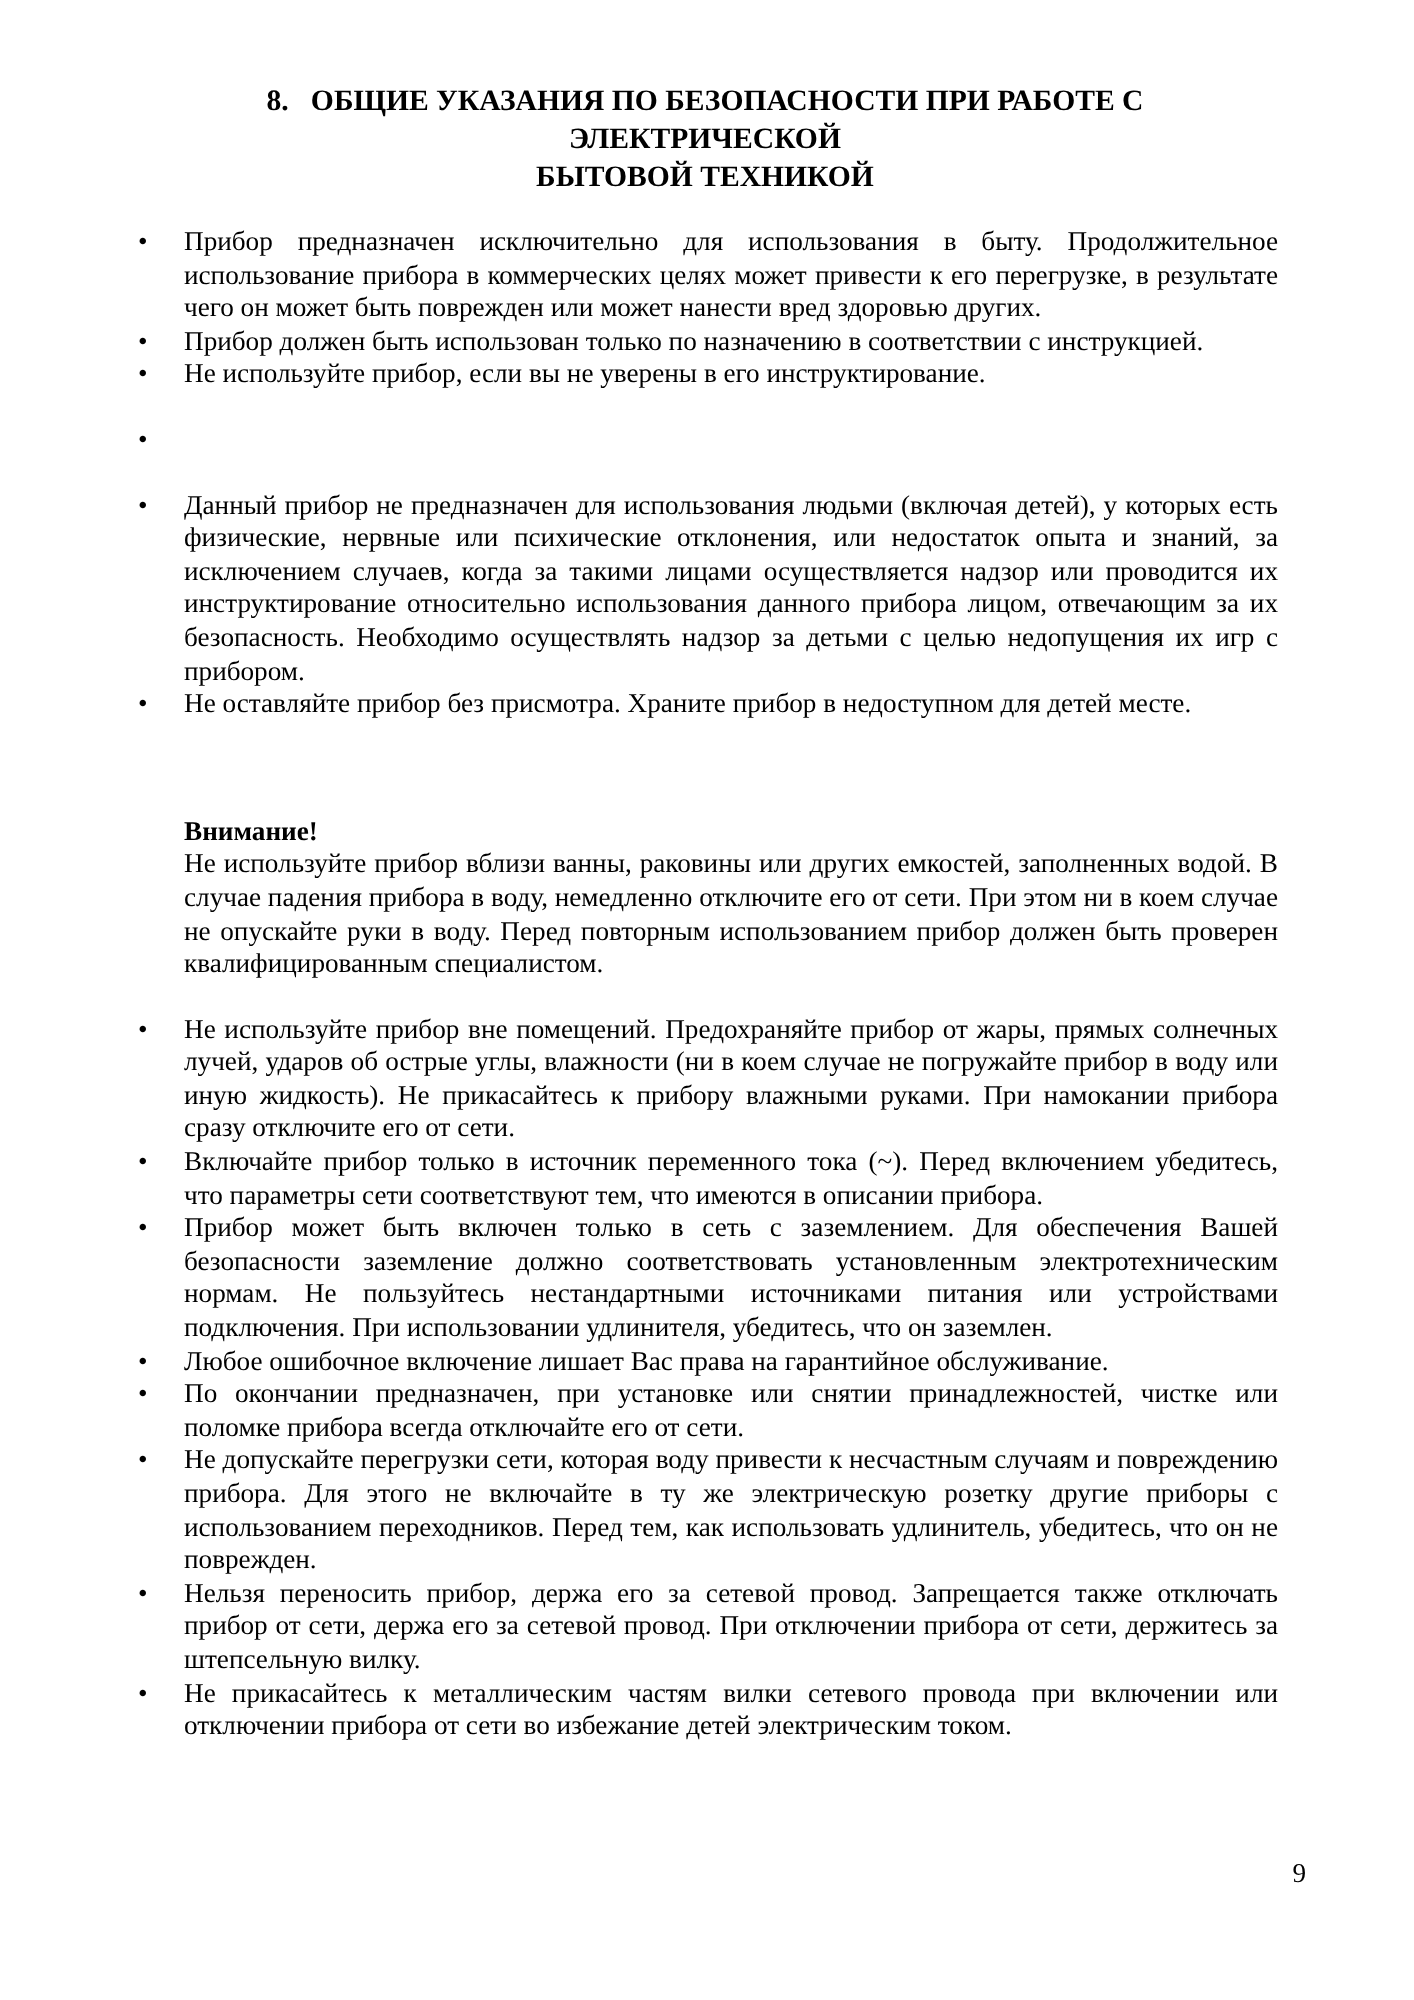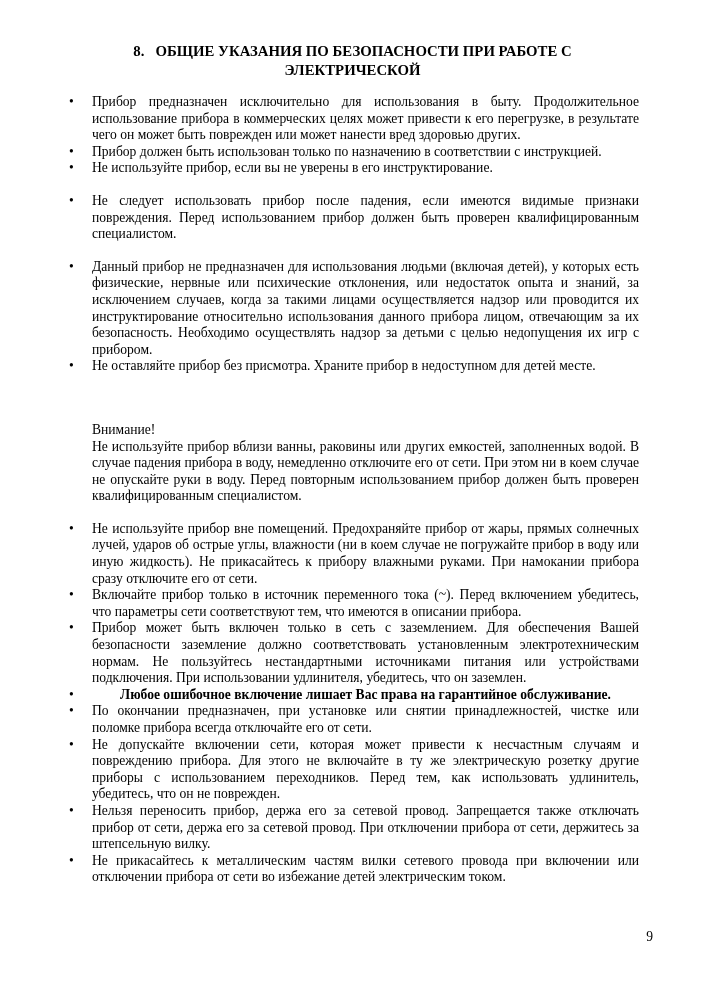--- a/index.html
+++ b/index.html
@@ -26,37 +26,38 @@
   .list { }
   .item { display: flex; }
   .item.gap { margin-top: 16px; }
   .bullet {
     flex: 0 0 26px;
     width: 26px;
     padding-left: 3px;
     box-sizing: border-box;
   }
   .text { flex: 1 1 auto; text-align: justify; }
-  .text.bold { font-weight: bold; margin-left: 28px; }
+  .text.bold { font-weight: normal; }
   .item.note { display: block; padding-left: 26px; text-align: justify; }
   .para { text-align: justify; }
-  .bold-heading { font-weight: normal; margin-top: 47px; }
+  .bold-heading { font-weight: bold; margin-top: 47px; }
   .page-number {
     position: absolute;
     right: 54px;
     bottom: 54px;
     font-size: 13.6px;
   }
 </style>
 </head>
 <body>
 
 <div class="page">
   <div class="title">
     <div>8.&nbsp;&nbsp;&nbsp;ОБЩИЕ УКАЗАНИЯ ПО БЕЗОПАСНОСТИ ПРИ РАБОТЕ С ЭЛЕКТРИЧЕСКОЙ</div>
+    <div>БЫТОВОЙ ТЕХНИКОЙ</div>
   </div>
 
   <div class="list">
       <div class="item">
         <span class="bullet">•</span>
         <div class="text">
           <div class="para">Прибор предназначен исключительно для использования в быту. Продолжительное использование прибора в коммерческих целях может привести к его перегрузке, в результате чего он может быть поврежден или может нанести вред здоровью других.</div>
         </div>
       </div>
       <div class="item">
@@ -67,21 +68,20 @@
       </div>
       <div class="item">
         <span class="bullet">•</span>
         <div class="text">
           <div class="para">Не используйте прибор, если вы не уверены в его инструктирование.</div>
         </div>
       </div>
       <div class="item gap">
         <span class="bullet">•</span>
         <div class="text">
-          <div class="para">Не следует использовать прибор после падения, если имеются видимые признаки повреждения.  Перед использованием прибор должен быть проверен квалифицированным специалистом.</div>
         </div>
       </div>
       <div class="item gap">
         <span class="bullet">•</span>
         <div class="text">
           <div class="para">Данный прибор не предназначен для использования людьми (включая детей), у которых есть физические, нервные или психические отклонения, или недостаток опыта и знаний, за исключением случаев, когда за такими лицами осуществляется надзор или проводится их инструктирование относительно использования данного прибора лицом, отвечающим за их безопасность. Необходимо осуществлять надзор за детьми с целью недопущения их игр с прибором.</div>
         </div>
       </div>
       <div class="item">
         <span class="bullet">•</span>
@@ -121,21 +121,21 @@
       </div>
       <div class="item">
         <span class="bullet">•</span>
         <div class="text">
           <div class="para">По окончании предназначен, при установке или снятии принадлежностей, чистке или поломке прибора всегда отключайте его от сети.</div>
         </div>
       </div>
       <div class="item">
         <span class="bullet">•</span>
         <div class="text">
-          <div class="para">Не допускайте включении сети, которая может привести к несчастным случаям и повреждению прибора. Для этого не включайте в ту же электрическую розетку другие приборы с использованием переходников. Перед тем, как использовать удлинитель, убедитесь, что он не поврежден.</div>
+          <div class="para">Не допускайте перегрузки сети, которая воду привести к несчастным случаям и повреждению прибора. Для этого не включайте в ту же электрическую розетку другие приборы с использованием переходников. Перед тем, как использовать удлинитель, убедитесь, что он не поврежден.</div>
         </div>
       </div>
       <div class="item">
         <span class="bullet">•</span>
         <div class="text">
           <div class="para">Нельзя переносить прибор, держа его за сетевой провод. Запрещается также отключать прибор от сети, держа его за сетевой провод. При отключении прибора от сети, держитесь за штепсельную вилку.</div>
         </div>
       </div>
       <div class="item">
         <span class="bullet">•</span>

